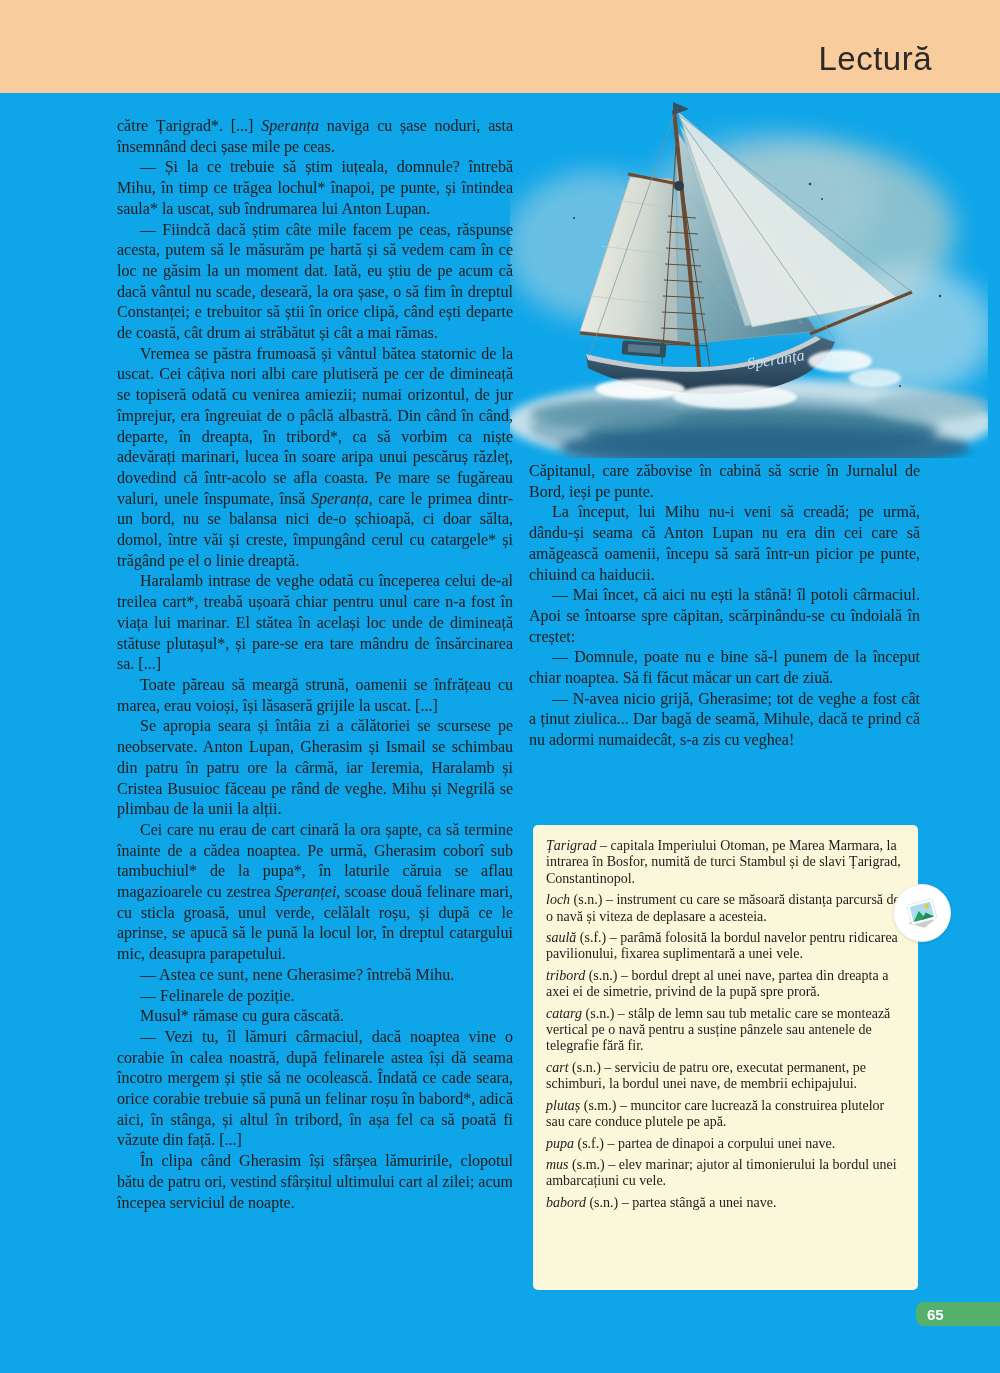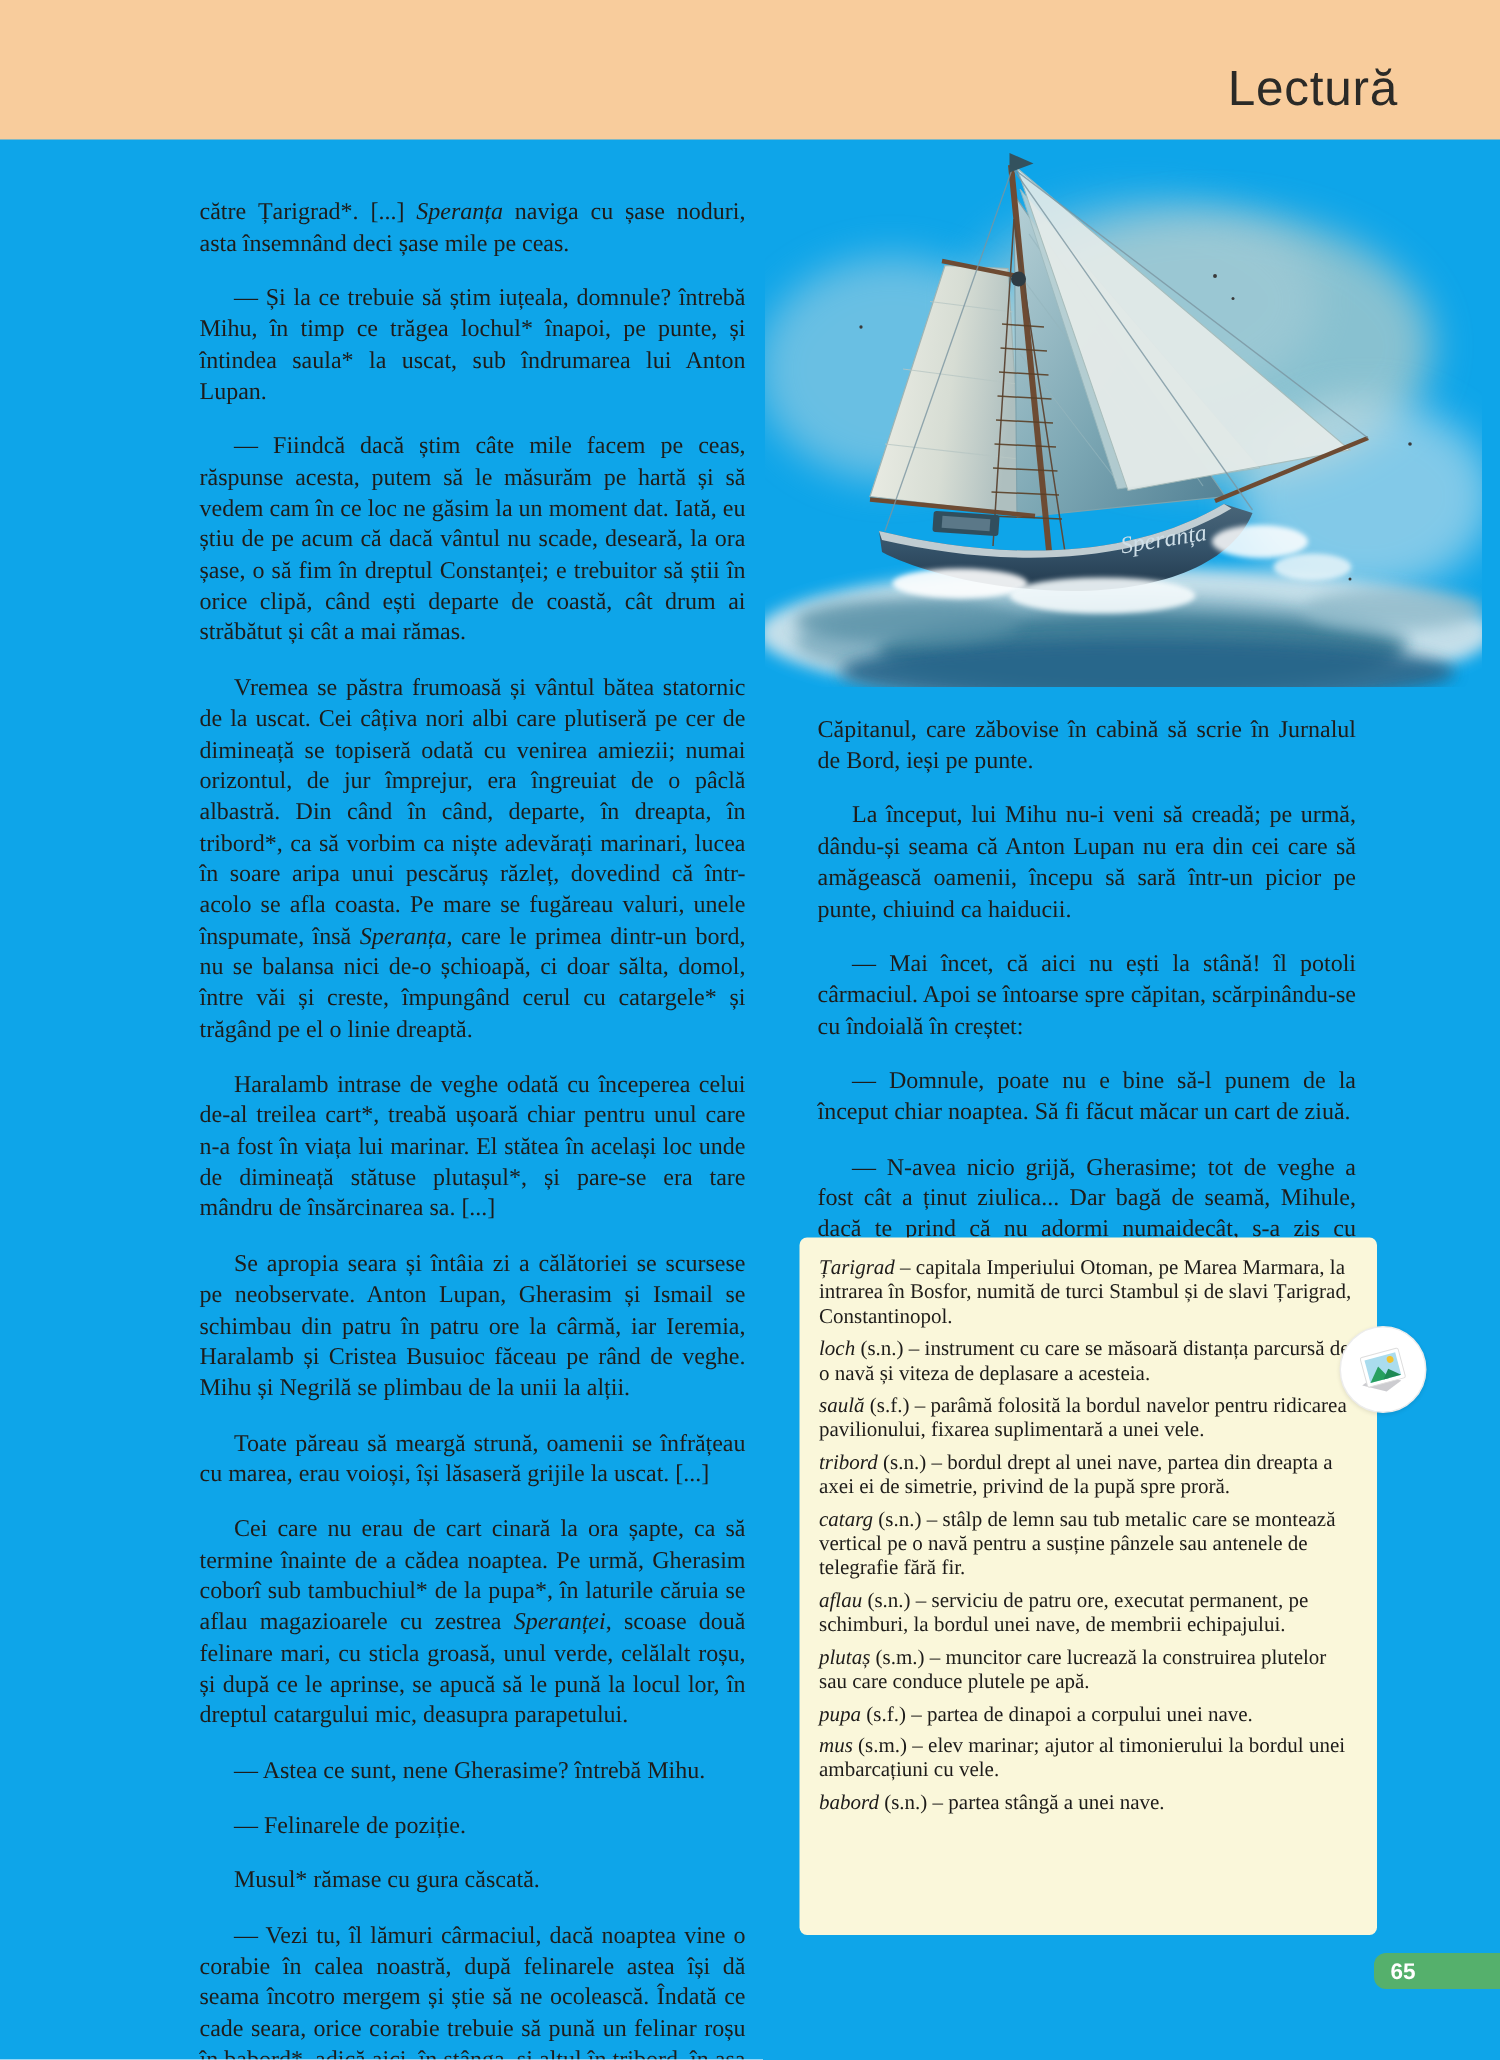--- a/index.html
+++ b/index.html
@@ -11,21 +11,21 @@
   }
   html,body{margin:0;padding:0;background:#ffffff;}
   .page{position:relative;width:1000px;height:1373px;background:#0ea5e9;overflow:hidden;
         font-family:"Liberation Serif",serif;color:var(--ink);}
   .header-band{position:absolute;left:0;top:0;width:1000px;height:93px;background:var(--header-bg);}
   .page-title{position:absolute;right:68px;top:40px;font-family:"Liberation Sans",sans-serif;
         font-size:33px;font-weight:500;color:var(--title-ink);letter-spacing:.5px;}
   .col{position:absolute;text-align:justify;font-size:16px;line-height:20.7px;hyphens:auto;}
   .col-left{left:117px;top:116px;width:396px;}
   .col-right{left:529px;top:461px;width:391px;}
-  .para{margin:16px;}
+  .para{margin:0;}
   .para.ind{text-indent:23px;}
   .para i{font-style:italic;}
   .ship-illustration{position:absolute;left:510px;top:96px;width:478px;height:362px;}
   .glossary-box{position:absolute;left:533px;top:825px;width:385px;height:465px;
         background:var(--glossary-bg);border-radius:5px;box-sizing:border-box;
         padding:13px 17px 8px 13px;overflow:hidden;}
   .gloss-entry{margin:0 0 5px 0;font-size:14px;line-height:16.4px;text-align:left;}
   .gloss-entry i{font-style:italic;}
   .photo-badge{position:absolute;left:893px;top:884px;width:56px;height:56px;border-radius:50%;
         background:#fff;border:1px solid #ececec;box-shadow:0 1px 3px rgba(0,0,0,.10);
@@ -131,22 +131,22 @@
         <circle cx="390" cy="290" r="1"></circle>
     </g>
   </svg>
 
   <div class="col col-left" id="left-col">
       <p class="para"><span>către Țarigrad*. [...] </span><i>Speranța</i><span> naviga cu șase noduri, asta însemnând deci șase mile pe ceas.</span></p>
       <p class="para ind"><span>— Și la ce trebuie să știm iuțeala, domnule? întrebă Mihu, în timp ce trăgea lochul* înapoi, pe punte, și întindea saula* la uscat, sub îndrumarea lui Anton Lupan.</span></p>
       <p class="para ind"><span>— Fiindcă dacă știm câte mile facem pe ceas, răspunse acesta, putem să le măsurăm pe hartă și să vedem cam în ce loc ne găsim la un moment dat. Iată, eu știu de pe acum că dacă vântul nu scade, deseară, la ora șase, o să fim în dreptul Constanței; e trebuitor să știi în orice clipă, când ești departe de coastă, cât drum ai străbătut și cât a mai rămas.</span></p>
       <p class="para ind"><span>Vremea se păstra frumoasă și vântul bătea statornic de la uscat. Cei câțiva nori albi care plutiseră pe cer de dimineață se topiseră odată cu venirea amiezii; numai orizontul, de jur împrejur, era îngreuiat de o pâclă albastră. Din când în când, departe, în dreapta, în tribord*, ca să vorbim ca niște adevărați marinari, lucea în soare aripa unui pescăruș răzleț, dovedind că într-acolo se afla coasta. Pe mare se fugăreau valuri, unele înspumate, însă </span><i>Speranța</i><span>, care le primea dintr-un bord, nu se balansa nici de-o șchioapă, ci doar sălta, domol, între văi și creste, împungând cerul cu catargele* și trăgând pe el o linie dreaptă.</span></p>
       <p class="para ind"><span>Haralamb intrase de veghe odată cu începerea celui de-al treilea cart*, treabă ușoară chiar pentru unul care n-a fost în viața lui marinar. El stătea în același loc unde de dimineață stătuse plutașul*, și pare-se era tare mândru de însărcinarea sa. [...]</span></p>
+      <p class="para ind"><span>Toate păreau să meargă strună, oamenii se înfrățeau cu marea, erau voioși, își lăsaseră grijile la uscat. [...]</span></p>
       <p class="para ind"><span>Se apropia seara și întâia zi a călătoriei se scursese pe neobservate. Anton Lupan, Gherasim și Ismail se schimbau din patru în patru ore la cârmă, iar Ieremia, Haralamb și Cristea Busuioc făceau pe rând de veghe. Mihu și Negrilă se plimbau de la unii la alții.</span></p>
-      <p class="para ind"><span>Toate păreau să meargă strună, oamenii se înfrățeau cu marea, erau voioși, își lăsaseră grijile la uscat. [...]</span></p>
       <p class="para ind"><span>Cei care nu erau de cart cinară la ora șapte, ca să termine înainte de a cădea noaptea. Pe urmă, Gherasim coborî sub tambuchiul* de la pupa*, în laturile căruia se aflau magazioarele cu zestrea </span><i>Speranței</i><span>, scoase două felinare mari, cu sticla groasă, unul verde, celălalt roșu, și după ce le aprinse, se apucă să le pună la locul lor, în dreptul catargului mic, deasupra parapetului.</span></p>
       <p class="para ind"><span>— Astea ce sunt, nene Gherasime? întrebă Mihu.</span></p>
       <p class="para ind"><span>— Felinarele de poziție.</span></p>
       <p class="para ind"><span>Musul* rămase cu gura căscată.</span></p>
       <p class="para ind"><span>— Vezi tu, îl lămuri cârmaciul, dacă noaptea vine o corabie în calea noastră, după felinarele astea își dă seama încotro mergem și știe să ne ocolească. Îndată ce cade seara, orice corabie trebuie să pună un felinar roșu în babord*, adică aici, în stânga, și altul în tribord, în așa fel ca să poată fi văzute din față. [...]</span></p>
       <p class="para ind"><span>În clipa când Gherasim își sfârșea lămuririle, clopotul bătu de patru ori, vestind sfârșitul ultimului cart al zilei; acum începea serviciul de noapte.</span></p>
     </div>
   <div class="col col-right" id="right-col">
       <p class="para"><span>Căpitanul, care zăbovise în cabină să scrie în Jurnalul de Bord, ieși pe punte.</span></p>
       <p class="para ind"><span>La început, lui Mihu nu-i veni să creadă; pe urmă, dându-și seama că Anton Lupan nu era din cei care să amăgească oamenii, începu să sară într-un picior pe punte, chiuind ca haiducii.</span></p>
@@ -154,21 +154,21 @@
       <p class="para ind"><span>— Domnule, poate nu e bine să-l punem de la început chiar noaptea. Să fi făcut măcar un cart de ziuă.</span></p>
       <p class="para ind"><span>— N-avea nicio grijă, Gherasime; tot de veghe a fost cât a ținut ziulica... Dar bagă de seamă, Mihule, dacă te prind că nu adormi numaidecât, s-a zis cu veghea!</span></p>
     </div>
 
   <div class="glossary-box" id="glossary-box">
       <p class="gloss-entry"><i>Țarigrad</i><span> – capitala Imperiului Otoman, pe Marea Marmara, la intrarea în Bosfor, numită de turci Stambul și de slavi Țarigrad, Constantinopol.</span></p>
       <p class="gloss-entry"><i>loch</i><span> (s.n.) – instrument cu care se măsoară distanța parcursă de o navă și viteza de deplasare a acesteia.</span></p>
       <p class="gloss-entry"><i>saulă</i><span> (s.f.) – parâmă folosită la bordul navelor pentru ridicarea pavilionului, fixarea suplimentară a unei vele.</span></p>
       <p class="gloss-entry"><i>tribord</i><span> (s.n.) – bordul drept al unei nave, partea din dreapta a axei ei de simetrie, privind de la pupă spre proră.</span></p>
       <p class="gloss-entry"><i>catarg</i><span> (s.n.) – stâlp de lemn sau tub metalic care se montează vertical pe o navă pentru a susține pânzele sau antenele de telegrafie fără fir.</span></p>
-      <p class="gloss-entry"><i>aflau</i><span> (s.n.) – serviciu de patru ore, executat permanent, pe schimburi, la bordul unei nave, de membrii echipajului.</span></p>
+      <p class="gloss-entry"><i>cart</i><span> (s.n.) – serviciu de patru ore, executat permanent, pe schimburi, la bordul unei nave, de membrii echipajului.</span></p>
       <p class="gloss-entry"><i>plutaș</i><span> (s.m.) – muncitor care lucrează la construirea plutelor sau care conduce plutele pe apă.</span></p>
       <p class="gloss-entry"><i>pupa</i><span> (s.f.) – partea de dinapoi a corpului unei nave.</span></p>
       <p class="gloss-entry"><i>mus</i><span> (s.m.) – elev marinar; ajutor al timonierului la bordul unei ambarcațiuni cu vele.</span></p>
       <p class="gloss-entry"><i>babord</i><span> (s.n.) – partea stângă a unei nave.</span></p>
     </div>
 
   <div class="photo-badge">
     <svg width="44" height="44" viewBox="0 0 54 54" xmlns="http://www.w3.org/2000/svg">
       <path d="M10,40 L30,45 L42,36 L22,31 Z" fill="#c3c3c8" opacity="0.85"></path>
       <g transform="rotate(-15 27 26)">

